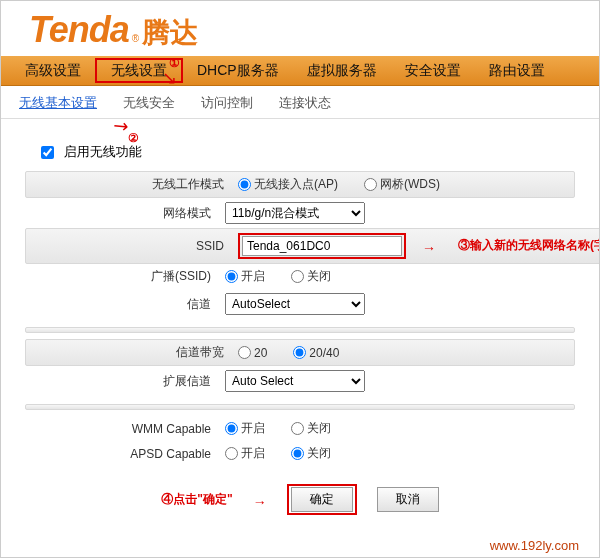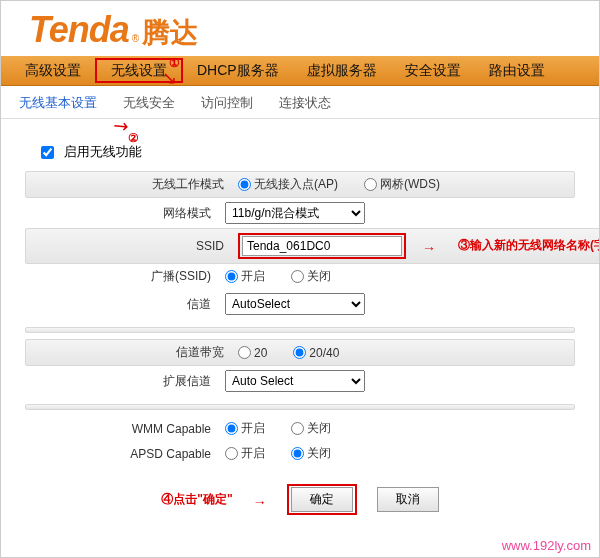--- a/index.html
+++ b/index.html
@@ -9,21 +9,21 @@
     .logo-text { font-size: 36px; font-weight: bold; font-style: italic; color: #e87817; letter-spacing: -1px; }
     .logo-reg { font-size: 10px; color: #e87817; vertical-align: top; }
     .logo-cn { font-size: 28px; font-weight: bold; color: #e87817; }
     
     .main-nav { background: linear-gradient(#f0a848, #e08820); display: flex; padding: 0 10px; height: 30px; align-items: stretch; border-bottom: 1px solid #c07010; }
     .main-nav-item { padding: 8px 14px; color: #111; font-size: 14px; cursor: pointer; display: flex; align-items: center; }
     .main-nav-item.active { border: 2px solid #d00; margin: 2px 0; }
     
     .sub-nav { display: flex; gap: 26px; padding: 8px 18px 6px; font-size: 13px; border-bottom: 1px solid #ddd; color: #555; }
     .sub-nav-item { cursor: pointer; }
-    .sub-nav-item.active { color: #2060d0; }
+    .sub-nav-item.active { color: #2060d0; text-decoration: underline; }
     
     .content { padding: 10px 24px; }
     
     .enable-row { padding: 14px 16px 10px; font-size: 13px; }
     .enable-row input { margin-right: 6px; vertical-align: middle; }
     .header-bar { background: linear-gradient(#f6f6f6, #e6e6e6); border: 1px solid #d8d8d8; border-radius: 2px; height: 6px; margin: 8px 0 6px; }
     
     .form-row { display: flex; align-items: center; padding: 4px 0; font-size: 12px; color: #333; }
     .form-label { width: 200px; text-align: right; padding-right: 14px; }
     .form-ctrl { display: flex; align-items: center; gap: 16px; }
@@ -44,21 +44,21 @@
     .ann2 { left: 127px; top: 130px; }
     .ann2-arrow { position: absolute; left: 112px; top: 114px; color: #d00; transform: rotate(-40deg); font-size: 18px; }
     .ann3-wrap { display: inline-flex; margin-left: 6px; line-height: 1.3; }
     .ann3, .ann3b { color: #d00; font-size: 12px; font-weight: bold; white-space: nowrap; }
     .ann4 { color: #d00; font-size: 12px; font-weight: bold; }
     
     .rel { position: relative; }
     .header-bar-full { display: flex; align-items: center; }
     .header-bar-full .form-row { flex: 1; background: linear-gradient(#f4f4f4, #e6e6e6); border: 1px solid #d8d8d8; border-radius: 2px; padding: 4px 12px; }
     
-    .watermark { position: absolute; right: 8px; bottom: 4px; color: #ec4899; font-size: 13px; }
+    .watermark { position: absolute; right: 20px; bottom: 4px; color: #c2410c; font-size: 13px; }
   </style>
 </head>
 <body class="rel">
 
 <div class="logo-area">
   <span class="logo-text">Tenda</span>
   <span class="logo-reg">®</span>
   <span class="logo-cn">腾达</span>
 </div>
 

